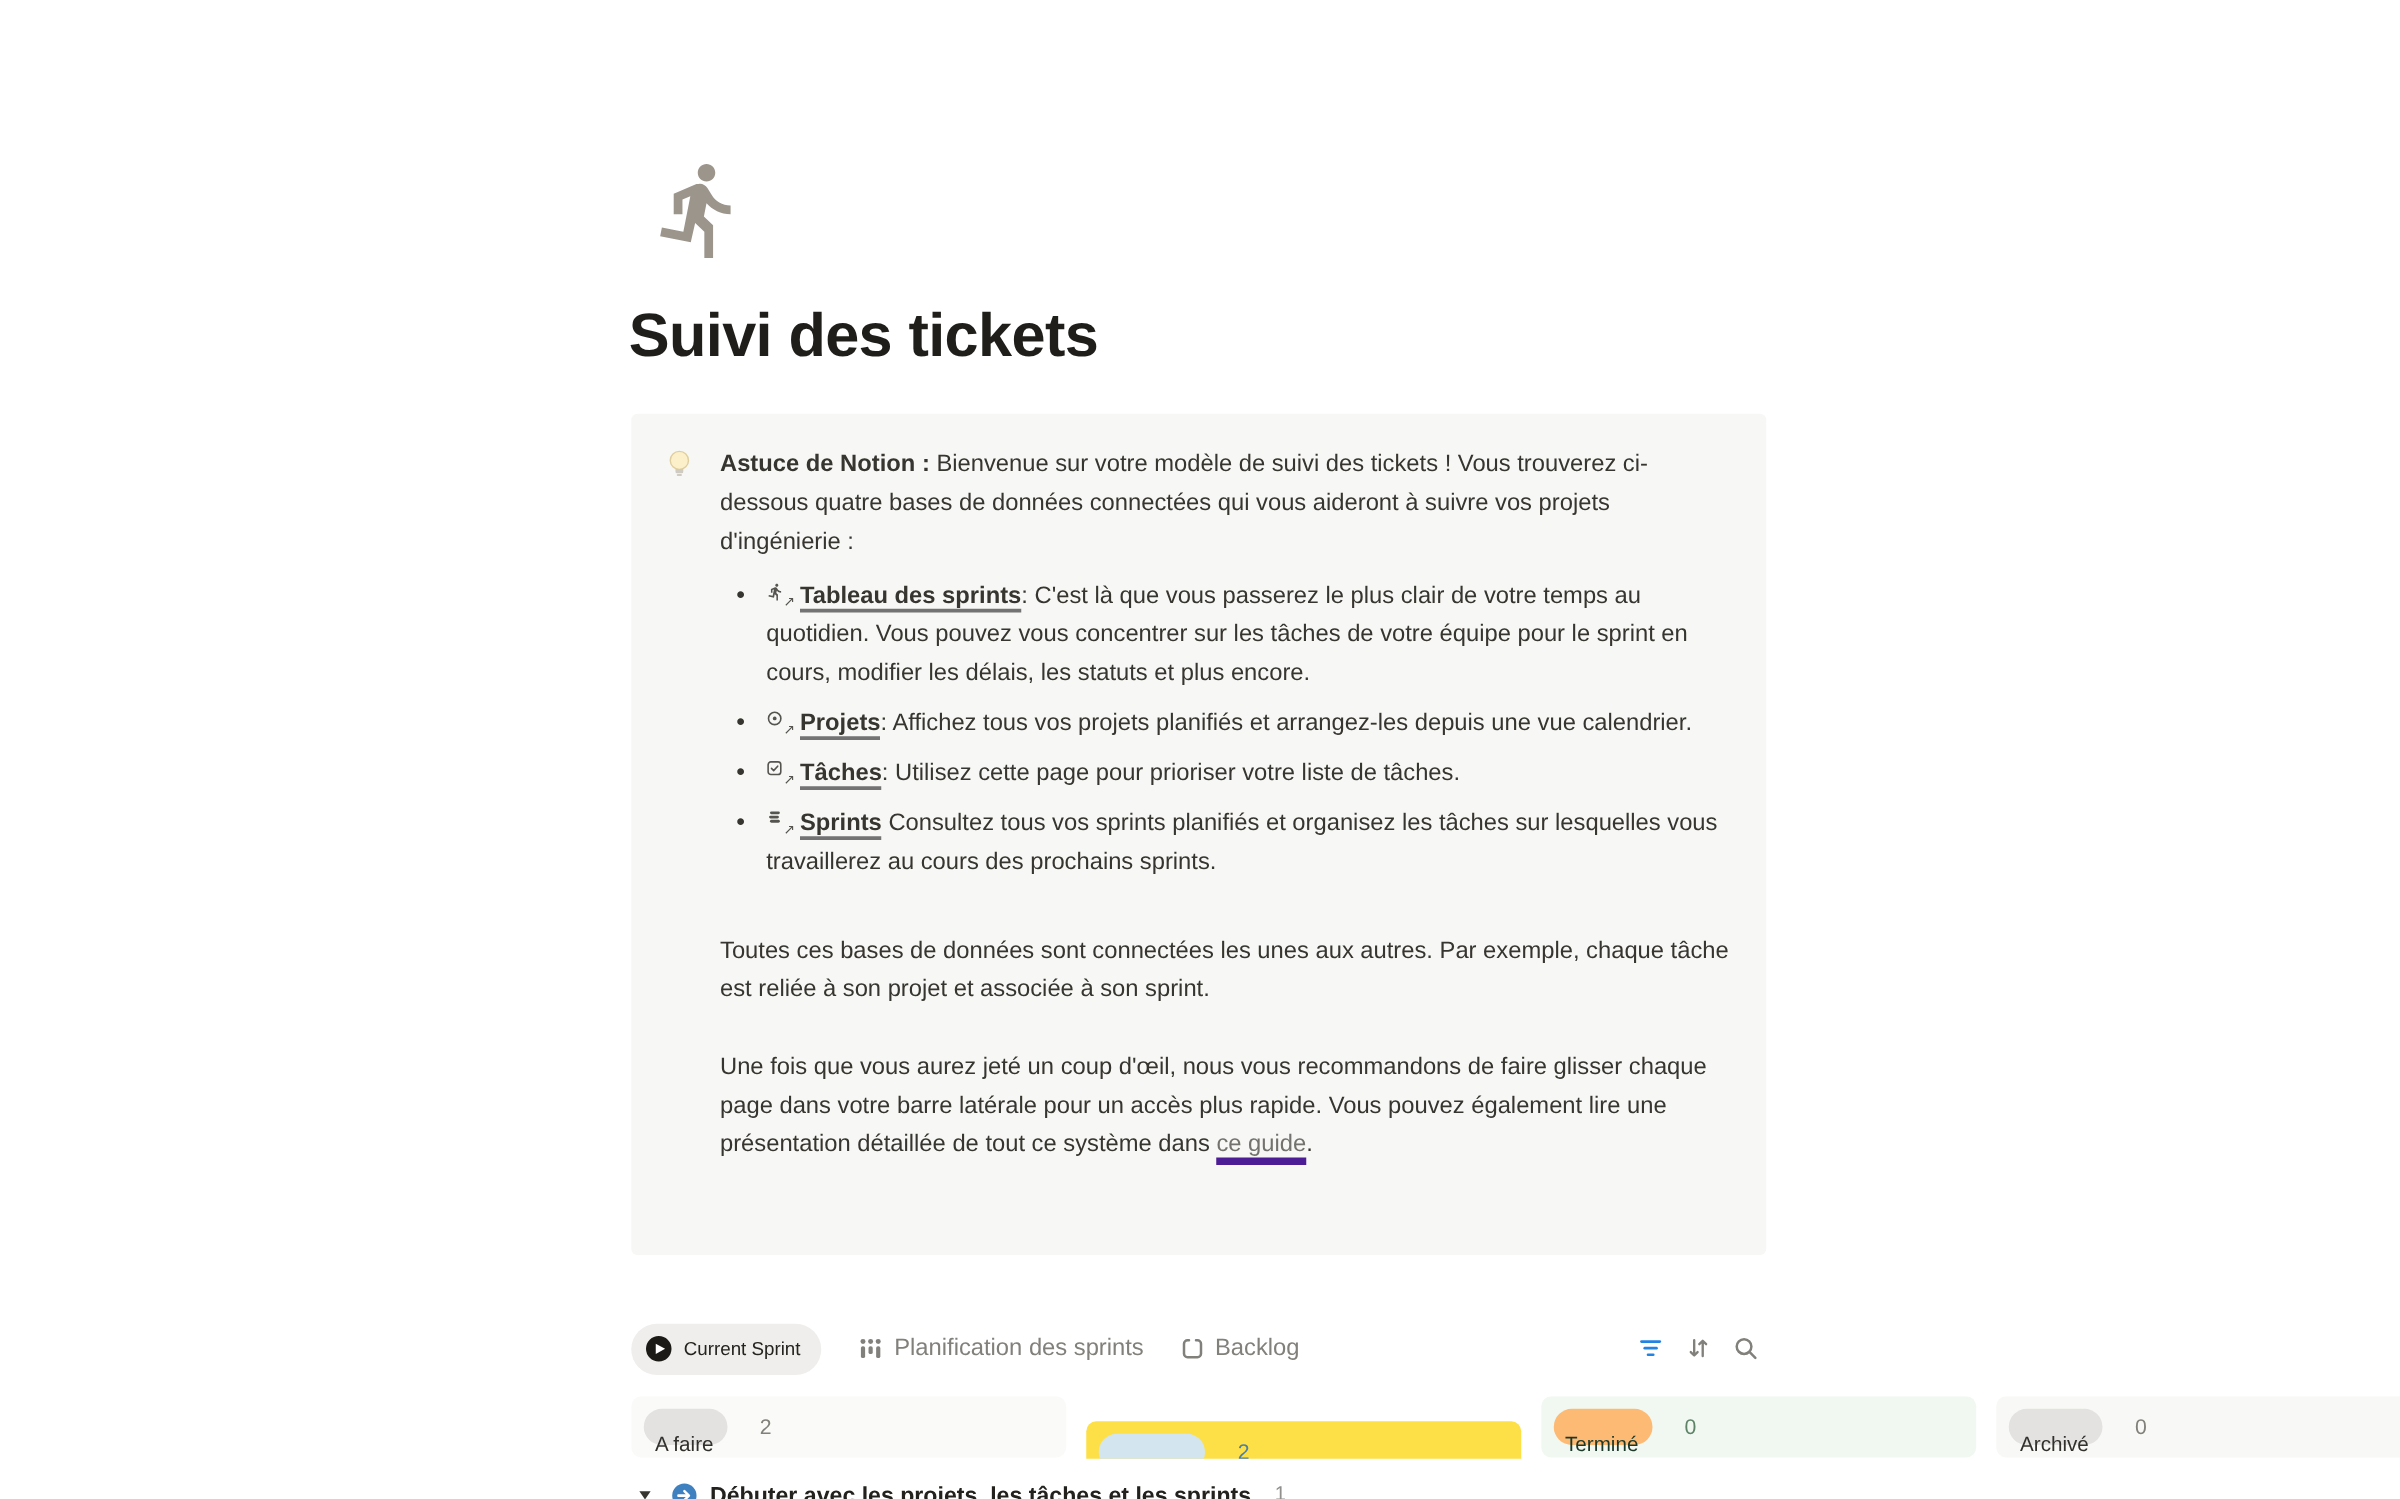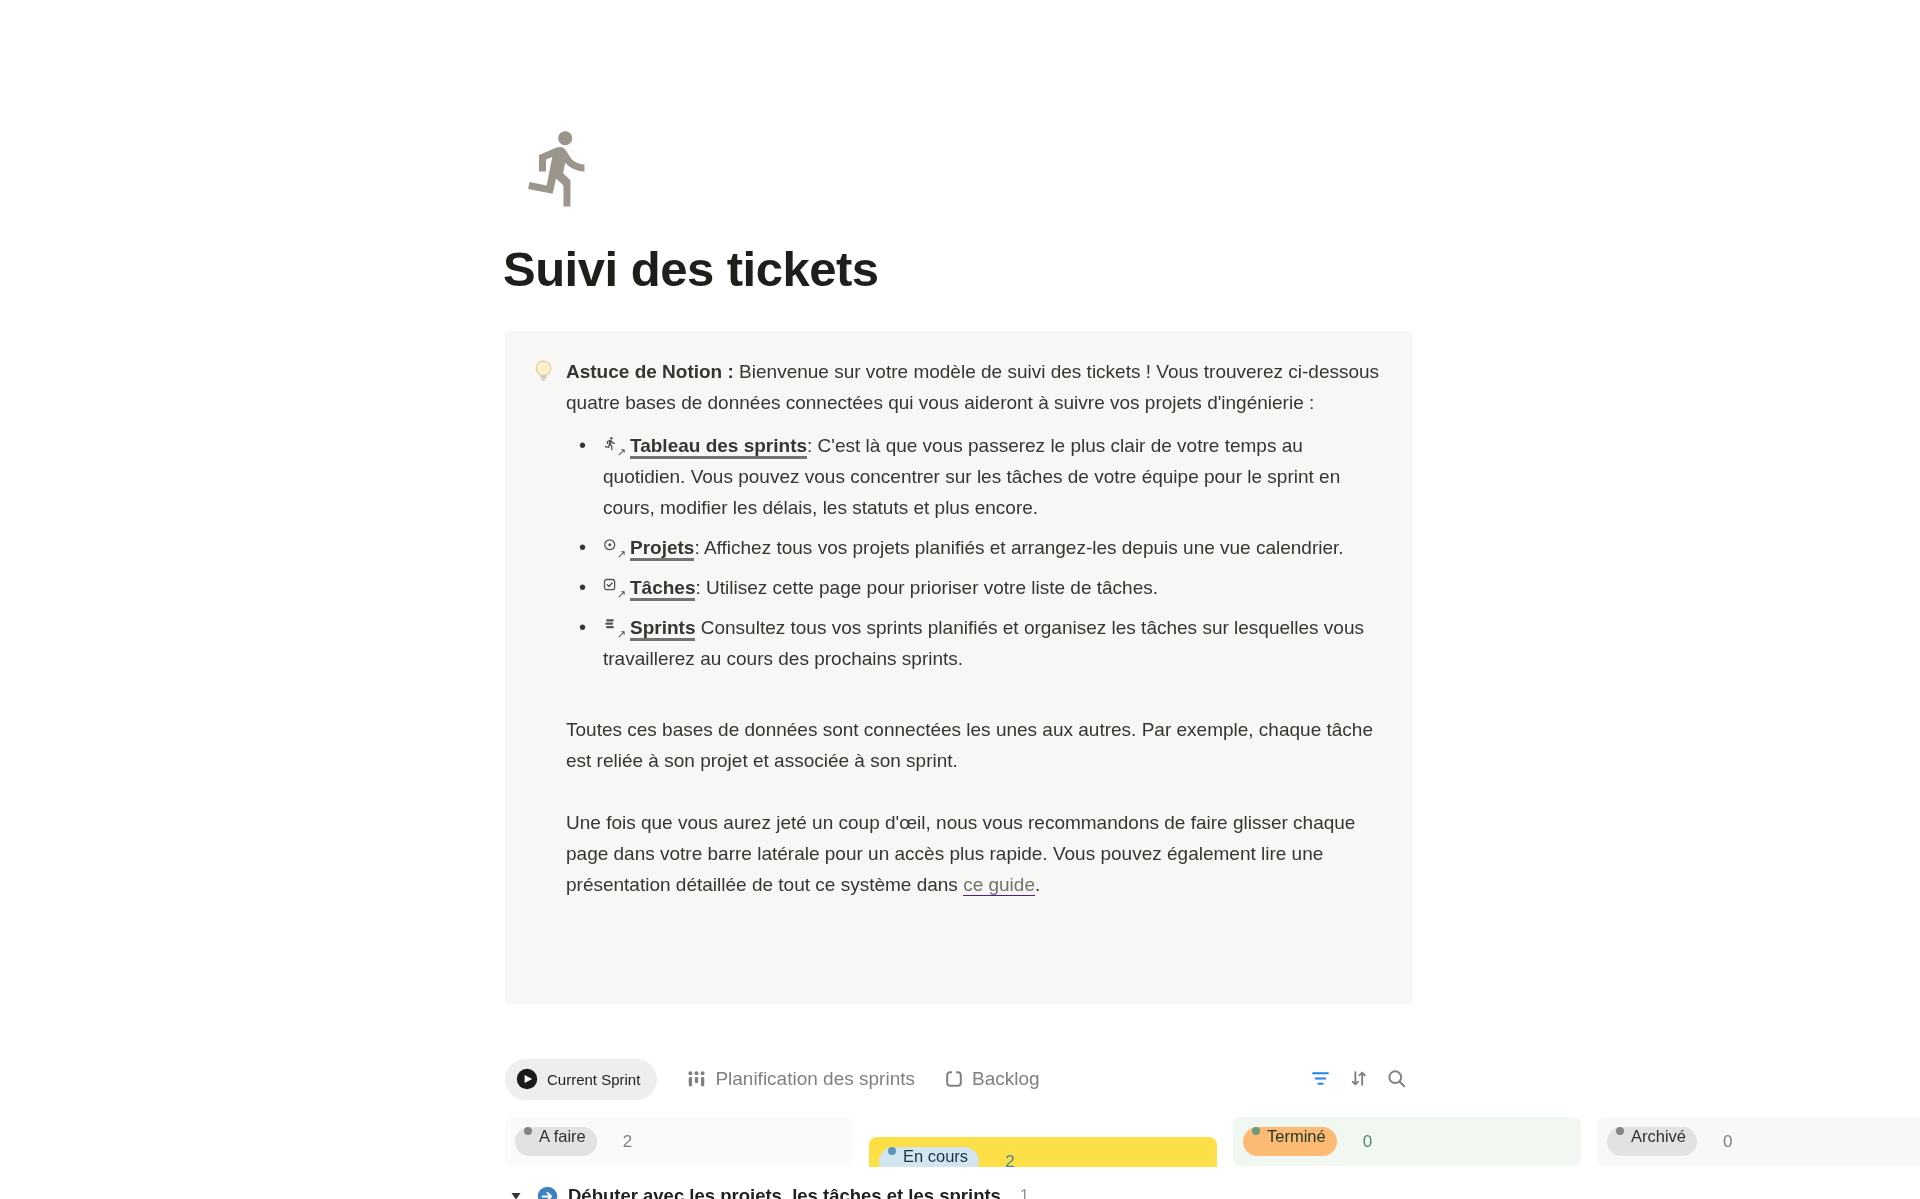--- a/index.html
+++ b/index.html
@@ -8,51 +8,51 @@
   .abs { position:absolute; }
 
   
   #page-icon { left:518px; top:126px; width:84px; height:84px; cursor:pointer; }
   #page-title { left:503px; top:241px; font-size:49px; font-weight:700; color:#1F1E1A; letter-spacing:-0.5px; }
 
   
   #callout { left:505px; top:331px; width:908px; height:673px; background:#F7F7F5; border-radius:5px;
              display:flex; padding:25px 30px 26px 28px; }
   #callout-emoji { width:24px; flex:0 0 24px; padding-top:3px; }
-  #callout-body { margin-left:9px; width:816px; font-size:19px; line-height:31px; color:#37352F; }
+  #callout-body { margin-left:19px; width:816px; font-size:19px; line-height:31px; color:#37352F; }
   #callout-body p { margin:0; }
   .blank { height:31px; }
   .c-bold { font-weight:700; }
   ul.c-list { list-style:none; margin:12px 0 0 0; }
   ul.c-list li { position:relative; padding-left:37px; margin-bottom:9px; }
   ul.c-list li::before { content:"•"; position:absolute; left:13px; top:0; font-size:20px; color:#37352F; }
   .link-icon { position:relative; display:inline-block; width:20px; height:18px; margin-right:7px; vertical-align:-2px; }
   .link-icon svg { position:absolute; left:0; top:0; }
   .ne-arrow { position:absolute; right:-3px; bottom:-4px; font-size:11px; line-height:11px; color:#55544F; }
   .c-link { font-weight:600; color:#37352F; border-bottom:3px solid #737373; cursor:pointer; }
-  .guide-link { color:#73726E; border-bottom:1px solid #4c1d95; cursor:pointer; }
+  .guide-link { color:#73726E; border-bottom:6px solid #4c1d95; cursor:pointer; }
 
   
   #tabs-row { left:505px; top:1058px; width:908px; height:42px; display:flex; align-items:center; }
   .tab-active { display:flex; align-items:center; gap:9px; background:#EFEEEC; border-radius:21px;
                 height:41px; padding:0 17px 0 11px; font-size:15px; font-weight:500; color:#25231F; cursor:pointer; }
   .tab { display:flex; align-items:center; gap:8px; margin-left:29px; font-size:19px; font-weight:500;
          color:#82807B; cursor:pointer; }
   #view-controls { position:absolute; right:6px; top:10px; display:flex; align-items:center; gap:17px; }
   #view-controls .vc { width:21px; height:21px; cursor:pointer; }
 
   
   #board { left:505px; top:1117px; width:1415px; height:50px; display:flex; gap:16px; overflow:hidden; }
   .board-col { flex:0 0 348px; height:49px; border-radius:8px; display:flex; align-items:center; padding-left:10px; }
   .col-todo     { background:#FAFAF8; }
   .col-progress { background:#fde047;margin-top:20px; }
   .col-done     { background:#F1F8F1; }
   .col-archived { background:#F8F8F6; }
-  .status-pill { display:inline-flex; align-items:flex-start; gap:7px; height:29px; border-radius:15px;
-                 padding:0 11px 0 9px; font-size:16.5px; font-weight:500; cursor:pointer; }
+  .status-pill { display:inline-flex; align-items:flex-end; gap:20px; height:29px; border-radius:15px;
+                 padding:0 11px 0 9px; font-size:16.5px; font-weight:500; cursor:pointer;flex-direction:column; }
   .pill-gray  { background:#E3E2E0; color:#32302C; }
   .pill-blue  { background:#D3E5EF; color:#183347; }
   .pill-green { background:#fdba74; color:#1C3829; }
   .dot { width:8px; height:8px; border-radius:50%; display:inline-block; }
   .dot-gray  { background:#85847F; }
   .dot-blue  { background:#5B97BD; }
   .dot-green { background:#6C9B7D; }
   .col-count { margin-left:26px; font-size:17px; }
   .cnt-gray  { color:#82807B; }
   .cnt-blue  { color:#4C7FA8; }

